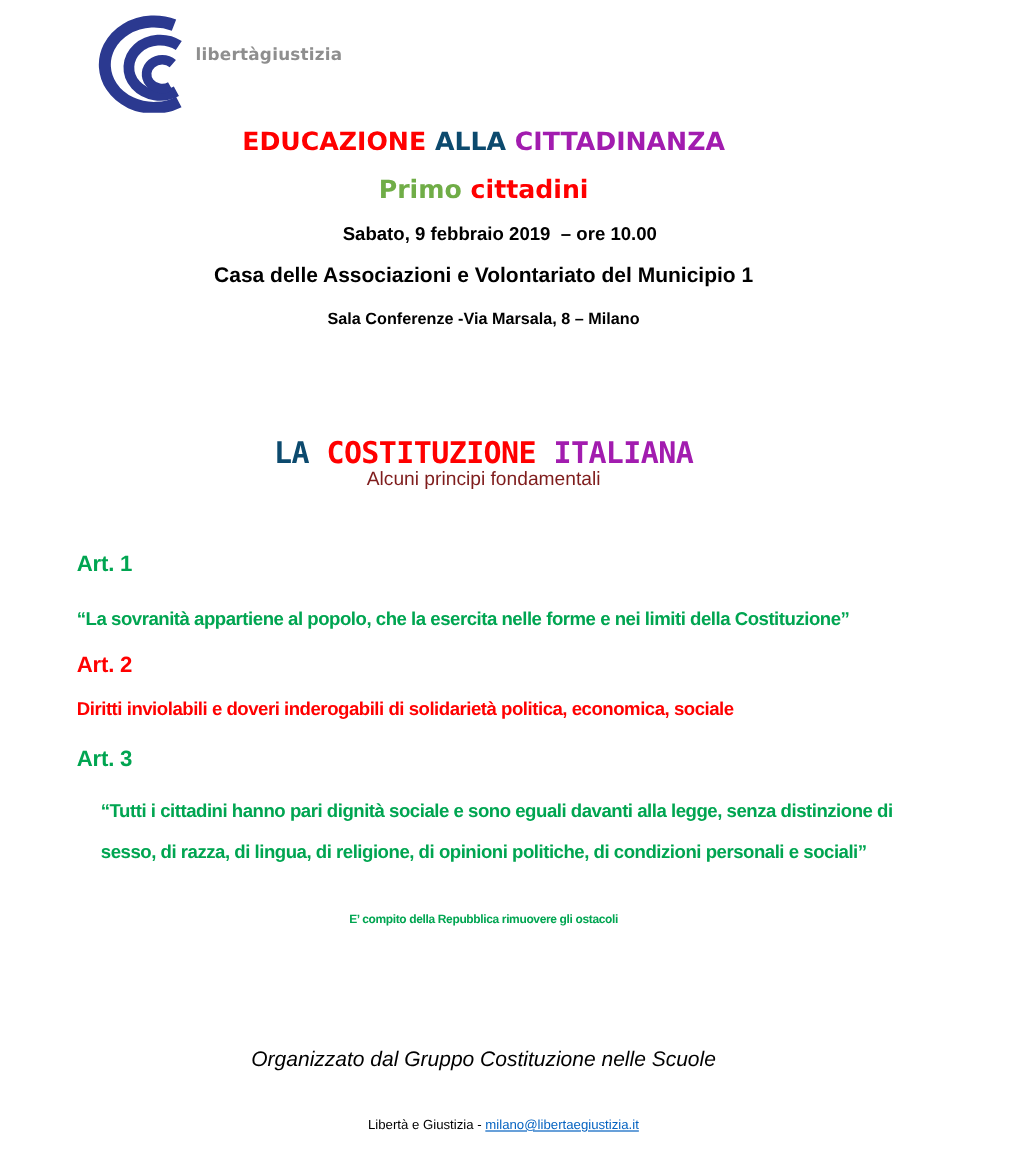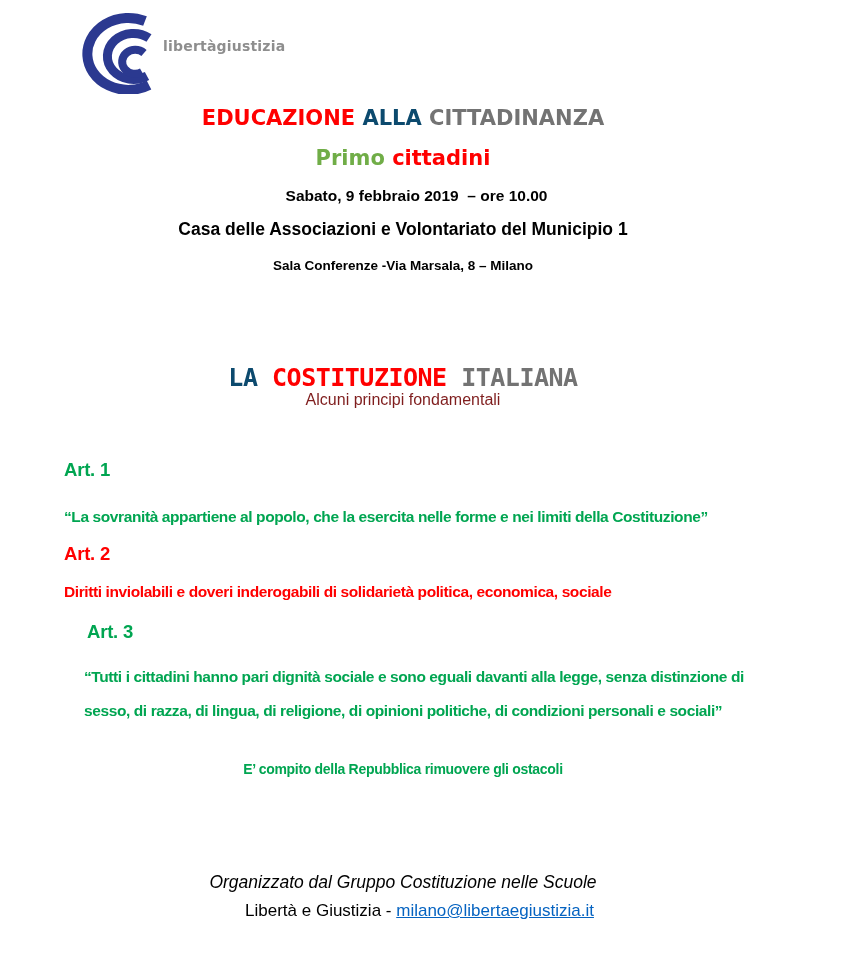--- a/index.html
+++ b/index.html
@@ -106,48 +106,48 @@
     right: 38px;
     font-weight: bold;
     font-size: 15.5px;
     letter-spacing: -0.4px;
     line-height: 34px;
   }
   .art1-h { top: 459px; }
   .art1-t { top: 500px; }
   .art2-h { top: 543px; }
   .art2-t { top: 575px; }
-  .art3-h { top: 621px; margin-left: 23px; }
+  .art3-h { top: 621px; }
   .art3-t { top: 660px; margin-left: 20px; }
 
   .green { color: #00A551; }
   .red   { color: #FF0000; }
   .blue  { color: #0c4a6e; }
-  .bright-green { color: #737373; }
+  .bright-green { color: #a21caf; }
   .olive { color: #70AD47; }
 
   
   .callout {
     top: 761px;
     font-weight: bold;
-    font-size: 14px;
+    font-size: 10px;
     letter-spacing: -0.3px;
     color: #00A551;
   }
 
   
   .footer-line1 {
     top: 872px;
     font-style: italic;
     font-size: 17.5px;
     color: #000000;
   }
   .footer-line2 {
-    top: 901px;
-    font-size: 17px;
+    top: 932px;
+    font-size: 11px;
     color: #000000;
     padding-left: 33px;
   }
   .email-link {
     color: #0563C1;
     text-decoration: underline;
     cursor: pointer;
   }
 </style>
 </head>

